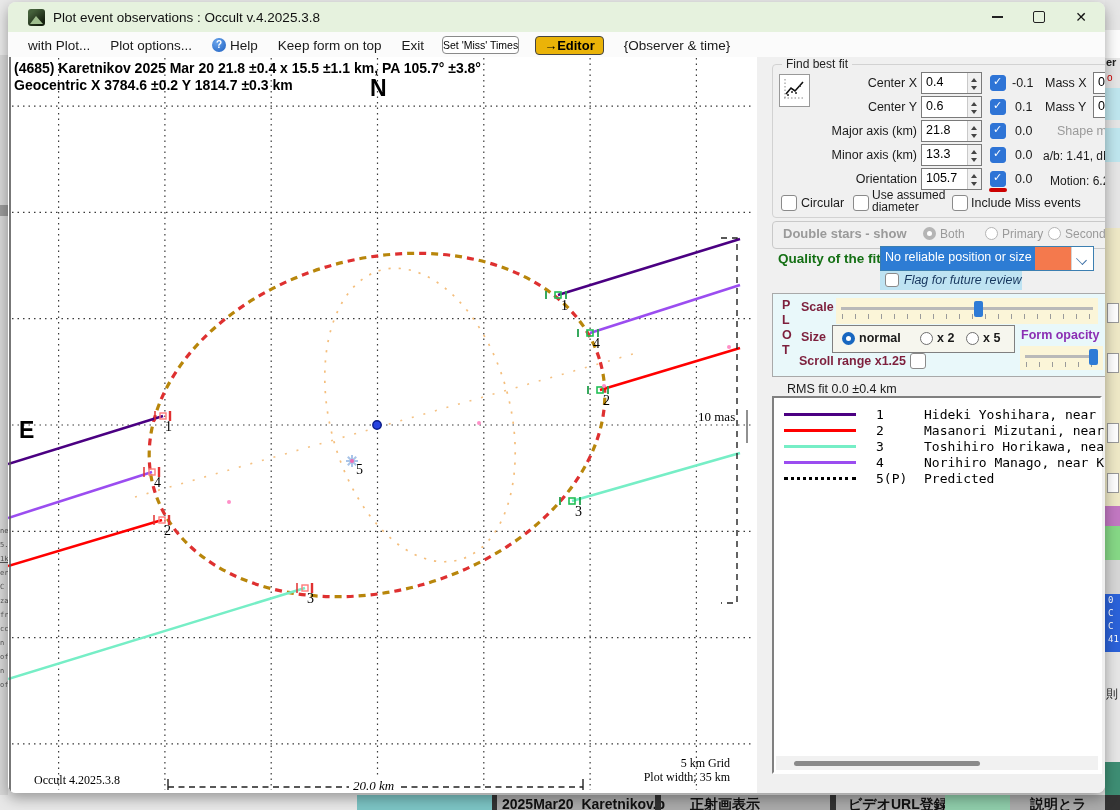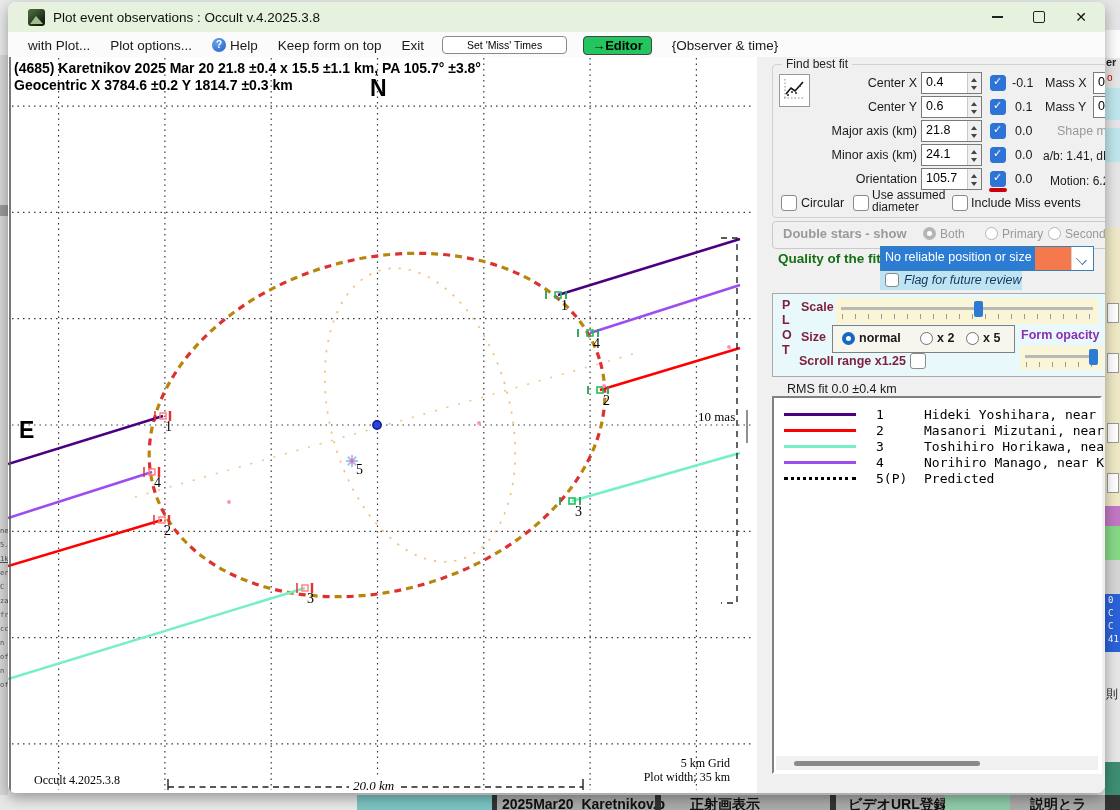--- a/index.html
+++ b/index.html
@@ -12,22 +12,22 @@
   #titlebar{position:absolute;left:0;top:0;right:0;height:30px;background:#E6F2DE;display:flex;align-items:center;}
   #app-icon{width:17px;height:17px;margin-left:20px;border-radius:3px;background:linear-gradient(140deg,#44603a 20%,#15200f 80%);position:relative;overflow:hidden;}
   #app-icon:after{content:"";position:absolute;left:2px;bottom:2px;border-left:6px solid transparent;border-right:7px solid transparent;border-bottom:8px solid #9fbe8e;}
   #win-title{margin-left:8px;font-size:13.5px;color:#111;}
   .winbtns{position:absolute;right:8px;top:0;height:30px;display:flex;align-items:center;gap:30px;padding-right:10px;}
   .minglyph{width:11px;height:2px;background:#222;display:block;}
   .maxglyph{width:10px;height:10px;border:1.4px solid #222;border-radius:2px;display:block;}
   .closeglyph{font-size:14px;color:#111;line-height:14px;}
   #menubar{position:absolute;left:0;top:30px;right:0;height:26px;background:#FBFBFB;display:flex;align-items:center;font-size:13.5px;color:#1a1a1a;border-bottom:1px solid #6f6f6f;}
   .menu-item{margin:0 0 0 20px;cursor:default;}
-  .mini-btn{border:1px solid #8a8a8a;border-radius:4px;background:#fff;font-size:10.5px;padding:2px 24px;margin-left:18px;}
-  .editor-btn{border:1.6px solid #444;border-radius:4px;background:#22c55e;font-size:13px;font-weight:bold;padding:1px 8px;margin-left:16px;}
+  .mini-btn{border:1px solid #8a8a8a;border-radius:4px;background:#fff;font-size:10.5px;padding:2px 0;margin-left:18px;}
+  .editor-btn{border:1.6px solid #444;border-radius:4px;background:#eab308;font-size:13px;font-weight:bold;padding:1px 8px;margin-left:16px;}
   #help-icon{display:inline-block;width:14px;height:14px;border-radius:50%;background:radial-gradient(circle at 35% 30%,#6aa5ec,#1d5fc0);color:#fff;font-size:10px;font-weight:bold;text-align:center;line-height:14px;margin:0 4px 0 20px;}
   
   #plot-area{position:absolute;left:0;top:55px;width:749px;height:736px;background:#fff;overflow:hidden;}
   #plot-title{position:absolute;left:6px;top:3px;font-size:14px;font-weight:bold;color:#000;line-height:17px;white-space:nowrap;}
   .serif{font-family:"Liberation Serif",serif;}
   
   #side-panel{position:absolute;left:749px;top:55px;width:348px;height:736px;background:#F0F0F0;}
   .group{position:absolute;border:1px solid #D2D2D2;border-radius:4px;}
   .glabel{position:absolute;top:-8px;left:9px;background:#F0F0F0;padding:0 4px;font-size:12px;color:#222;}
   .spinbox{position:absolute;height:20px;background:#fff;border:1px solid #7a7a7a;display:flex;font-size:12.5px;color:#000;}
@@ -311,21 +311,21 @@
           </span>
         </div>
       <div class="cb checked" style="left:233px;top:66px;"></div>
       <div class="lbl" style="left:258px;top:67px;">0.0</div>
 
       <div class="lbl" style="left:258px;top:67px;"></div>
       <div class="lbl" style="left:300px;top:67px;color:#9a9a9a;">Shape model</div>
 
       <div class="lbl" style="left:20px;top:91px;width:140px;text-align:right;">Minor axis (km)</div>
       <div class="spinbox" style="left:164px;top:87px;width:59px;">
-          <span class="val">24.1</span>
+          <span class="val">13.3</span>
           <span class="spin">
             <i class="up"></i>
             <i class="dn"></i>
           </span>
         </div>
       <div class="cb checked" style="left:233px;top:90px;"></div>
       <div class="lbl" style="left:258px;top:91px;">0.0</div>
       <div class="lbl" style="left:286px;top:92px;font-size:12px;">a/b: 1.41, dMag: 0.37</div>
 
       <div class="lbl" style="left:20px;top:115px;width:140px;text-align:right;">Orientation</div>

